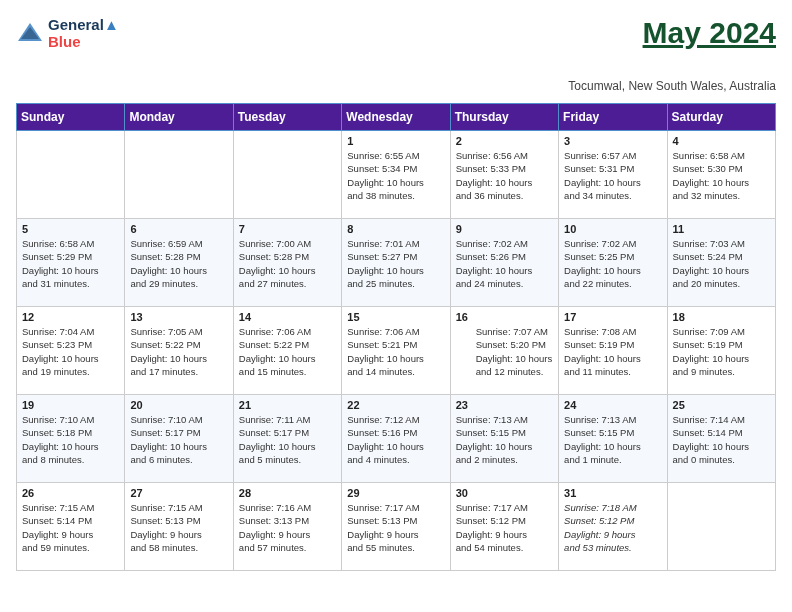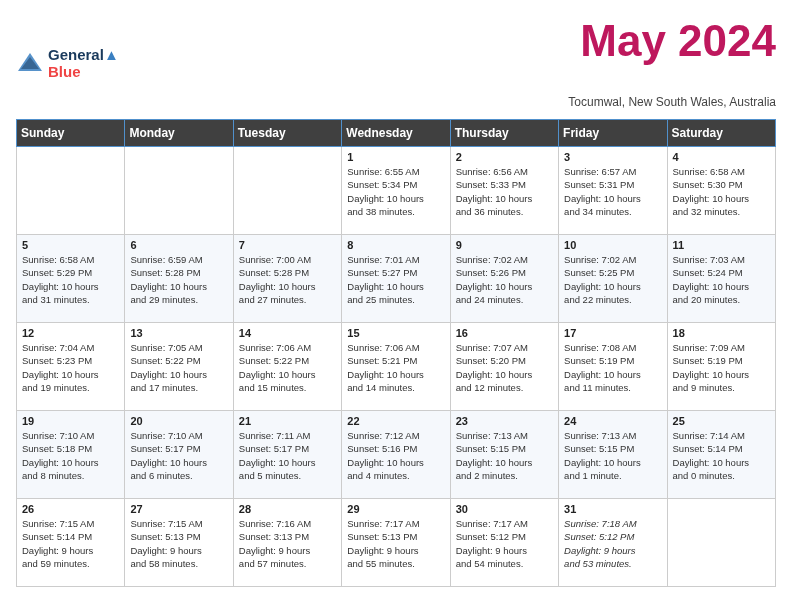--- a/index.html
+++ b/index.html
@@ -6,52 +6,53 @@
     body {
       font-family: Arial, sans-serif;
       background: #fff;
       width: 792px;
       min-height: 612px;
       padding: 16px;
     }
     .header {
       display: flex;
       justify-content: space-between;
-      align-items: center;
+      align-items: flex-start;
       margin-bottom: 10px;
     }
     .logo {
       display: flex;
       align-items: center;
       gap: 4px;
     }
     .logo-icon {
       width: 28px;
       height: 28px;
     }
     .title-block {
       text-align: right;
     }
     .month-title {
-      font-size: 44px;
+      font-size: 30px;
       font-weight: bold;
-      color: #be185d;
+      color: #14532d;
+      text-decoration: underline;
     }
     .location-title {
       font-size: 12px;
       color: #444;
       margin-top: 29px;
     }
     table {
       width: 100%;
       border-collapse: collapse;
       table-layout: fixed;
     }
     thead th {
-      background: #404040;
+      background: #4c1d95;
       color: #fff;
       font-size: 12px;
       font-weight: bold;
       padding: 6px 4px;
       border: 1px solid #5090cc;
       text-align: left;
     }
     tbody td {
       border: 1px solid #ccc;
       vertical-align: top;
@@ -221,21 +222,21 @@
         </td>
         <td>
           <div class="day-num">15</div>
           <div class="day-info" style="white-space: pre-line;">Sunrise: 7:06 AM
 Sunset: 5:21 PM
 Daylight: 10 hours
 and 14 minutes.</div>
         </td>
         <td>
           <div class="day-num">16</div>
-          <div class="day-info" style="white-space: pre-line;">Sunrise: 7:07 AM
+          <div class="day-info" style="white-space: pre-line; margin-left: 20px;">Sunrise: 7:07 AM
 Sunset: 5:20 PM
 Daylight: 10 hours
 and 12 minutes.</div>
         </td>
         <td>
           <div class="day-num">17</div>
           <div class="day-info" style="white-space: pre-line;">Sunrise: 7:08 AM
 Sunset: 5:19 PM
 Daylight: 10 hours
 and 11 minutes.</div>

